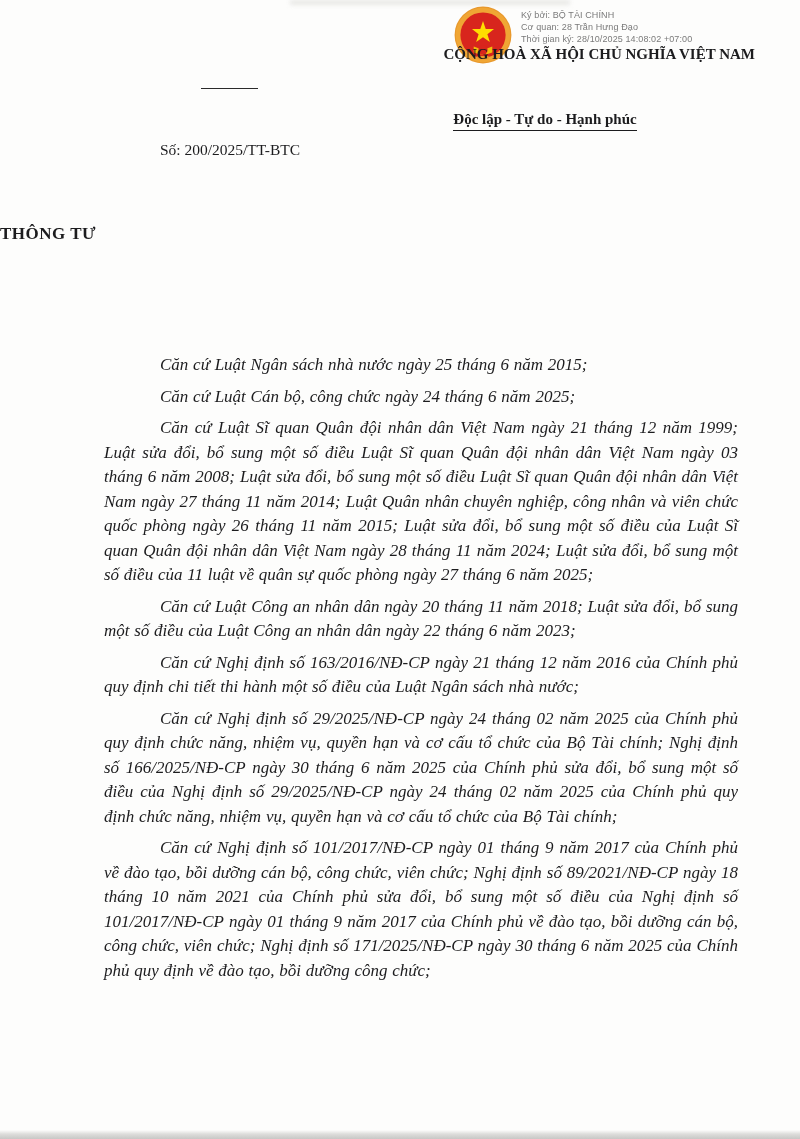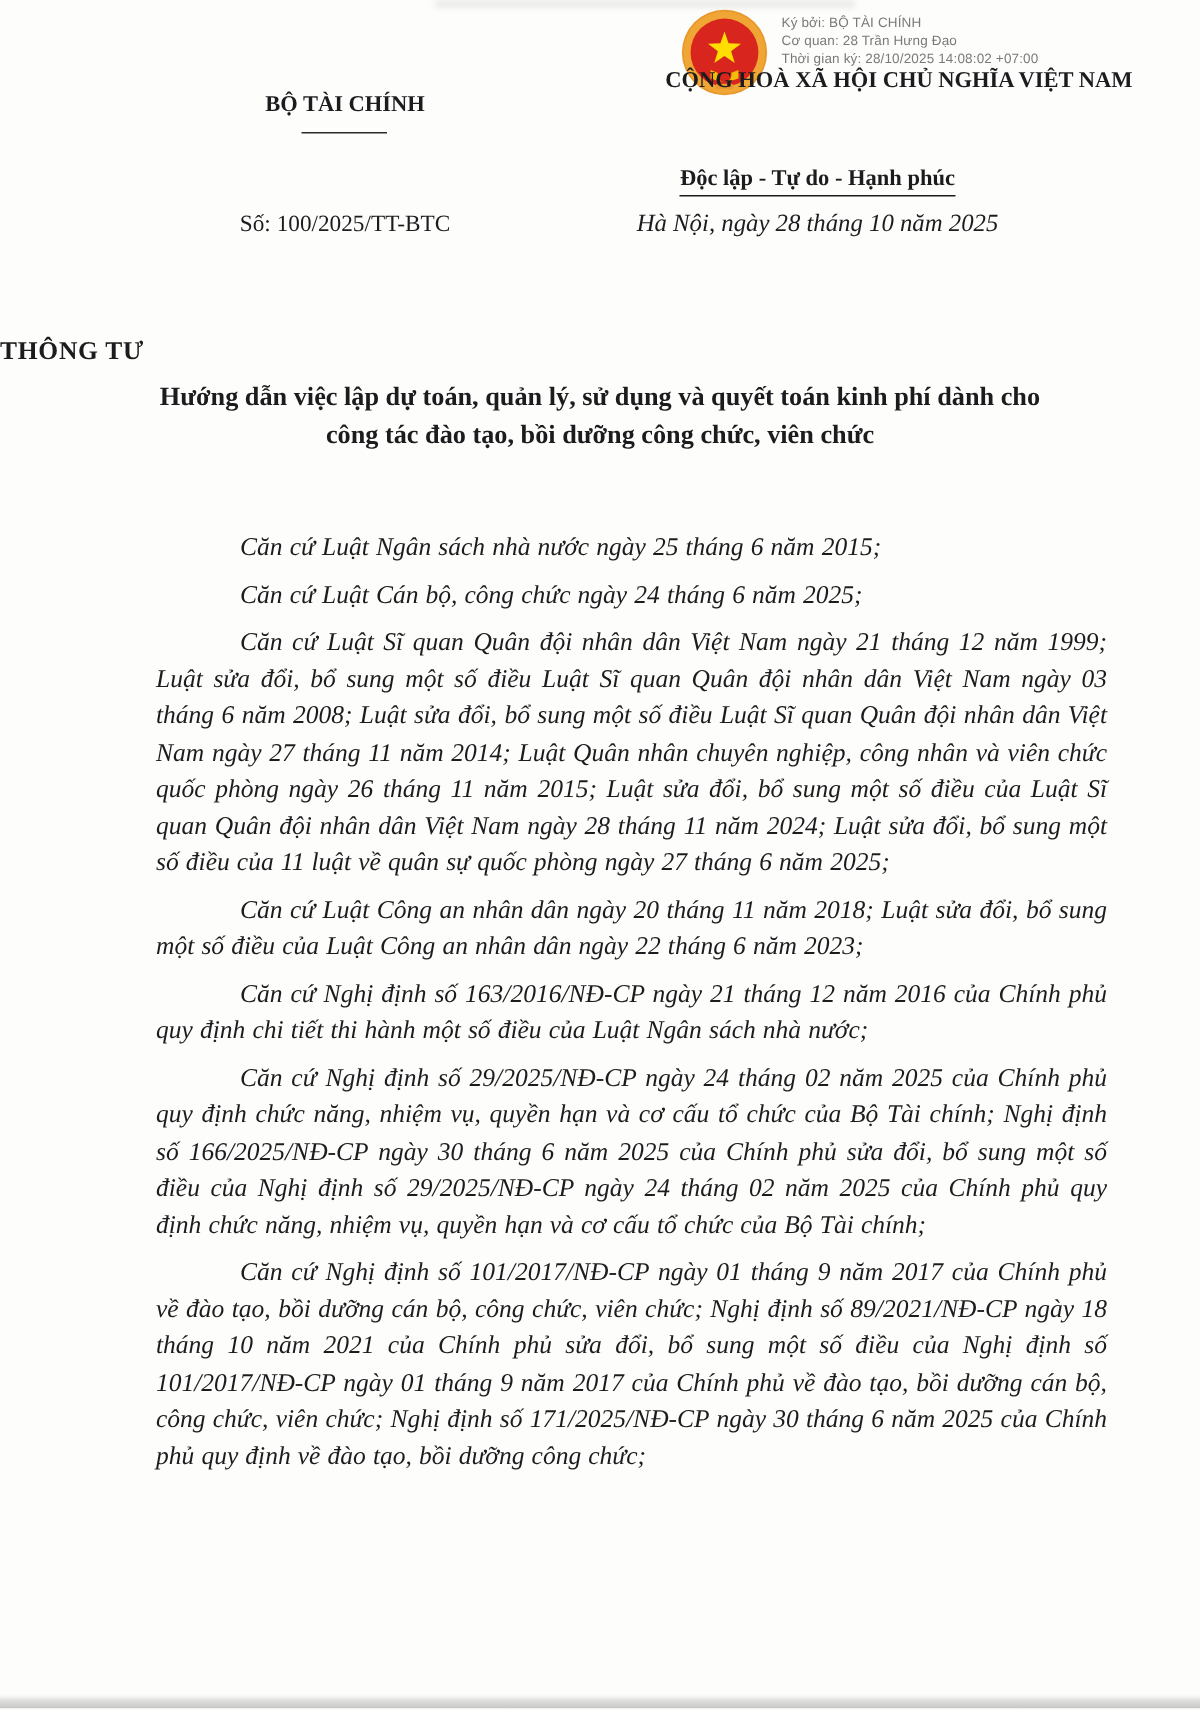--- a/index.html
+++ b/index.html
@@ -118,33 +118,30 @@
       <rect x="40" y="86" width="20" height="6" rx="2" fill="#E8982C"></rect>
     </svg>
   </div>
 
   <div class="stamp-text">
     <div>Ký bởi: BỘ TÀI CHÍNH</div>
     <div>Cơ quan: 28 Trần Hưng Đạo</div>
     <div>Thời gian ký: 28/10/2025 14:08:02 +07:00</div>
   </div>
 
-  <div class="agency-name">BỘ TÀI CHÍNH</div>
   <div class="agency-underline"></div>
 
   <div class="motto-1">CỘNG HOÀ XÃ HỘI CHỦ NGHĨA VIỆT NAM</div>
   <div class="motto-2-wrap">
     <span class="motto-2">Độc lập - Tự do - Hạnh phúc</span>
   </div>
 
-  <div class="doc-number">Số: 100/2025/TT-BTC</div>
-  <div class="date-line">Hà Nội, ngày 28 tháng 10 năm 2025</div>
+  <div class="doc-number">Số: 200/2025/TT-BTC</div>
 
   <div class="doc-type">THÔNG TƯ</div>
-  <div class="doc-subject">Hướng dẫn việc lập dự toán, quản lý, sử dụng và quyết toán kinh phí dành cho công tác đào tạo, bồi dưỡng công chức, viên chức</div>
 
   <div class="doc-body">
     <p>Căn cứ Luật Ngân sách nhà nước ngày 25 tháng 6 năm 2015;</p>
     <p>Căn cứ Luật Cán bộ, công chức ngày 24 tháng 6 năm 2025;</p>
     <p>Căn cứ Luật Sĩ quan Quân đội nhân dân Việt Nam ngày 21 tháng 12 năm 1999; Luật sửa đổi, bổ sung một số điều Luật Sĩ quan Quân đội nhân dân Việt Nam ngày 03 tháng 6 năm 2008; Luật sửa đổi, bổ sung một số điều Luật Sĩ quan Quân đội nhân dân Việt Nam ngày 27 tháng 11 năm 2014; Luật Quân nhân chuyên nghiệp, công nhân và viên chức quốc phòng ngày 26 tháng 11 năm 2015; Luật sửa đổi, bổ sung một số điều của Luật  Sĩ quan Quân đội nhân dân Việt Nam ngày 28 tháng 11 năm 2024; Luật sửa đổi, bổ sung một số điều của 11 luật về quân sự quốc phòng ngày 27 tháng 6 năm 2025;</p>
     <p>Căn cứ Luật Công an nhân dân ngày 20 tháng 11 năm 2018; Luật sửa đổi, bổ sung một số điều của Luật Công an nhân dân ngày 22 tháng 6 năm 2023;</p>
     <p>Căn cứ Nghị định số 163/2016/NĐ-CP ngày 21 tháng 12 năm 2016 của Chính phủ quy định chi tiết thi hành một số điều của Luật Ngân sách nhà nước;</p>
     <p>Căn cứ Nghị định số 29/2025/NĐ-CP ngày 24 tháng 02 năm 2025 của Chính phủ quy định chức năng, nhiệm vụ, quyền hạn và cơ cấu tổ chức của Bộ Tài chính; Nghị định số 166/2025/NĐ-CP ngày 30 tháng 6 năm 2025 của Chính phủ sửa đổi, bổ sung một số điều của Nghị định số 29/2025/NĐ-CP ngày 24 tháng 02 năm 2025 của Chính phủ quy định chức năng, nhiệm vụ, quyền hạn và cơ cấu tổ chức của Bộ Tài chính;</p>
     <p>Căn cứ Nghị định số 101/2017/NĐ-CP ngày 01 tháng 9 năm 2017 của Chính phủ về đào tạo, bồi dưỡng cán bộ, công chức, viên chức; Nghị định số 89/2021/NĐ-CP ngày 18 tháng 10 năm 2021 của Chính phủ sửa đổi, bổ sung một số điều của Nghị định số 101/2017/NĐ-CP ngày 01 tháng 9 năm 2017 của Chính phủ về đào tạo, bồi dưỡng cán bộ, công chức, viên chức; Nghị định số 171/2025/NĐ-CP ngày 30 tháng 6 năm 2025 của Chính phủ quy định về đào tạo, bồi dưỡng công chức;</p>
   </div>

